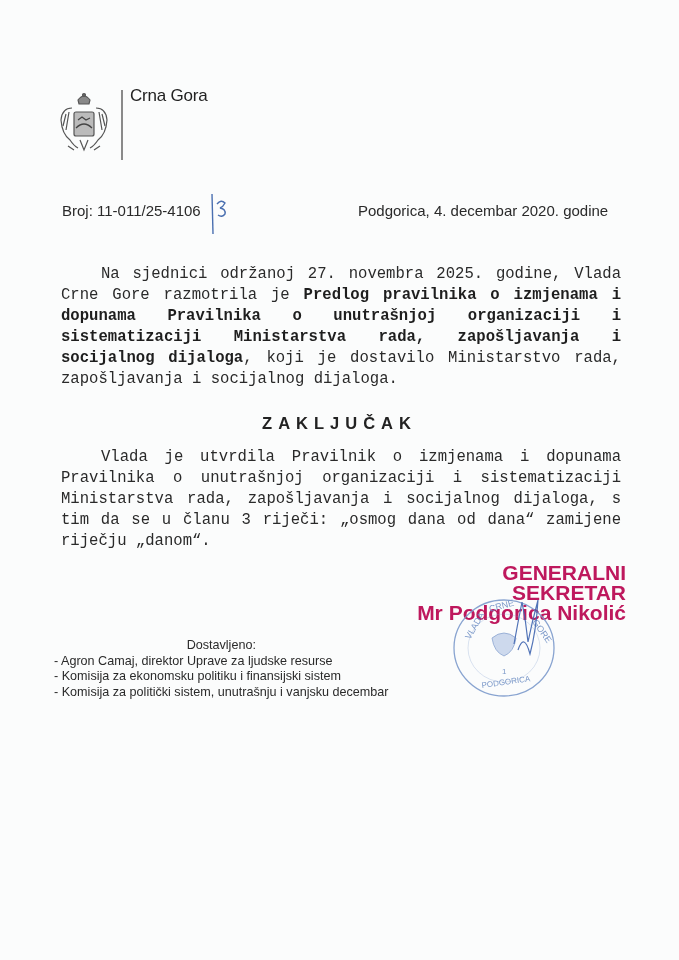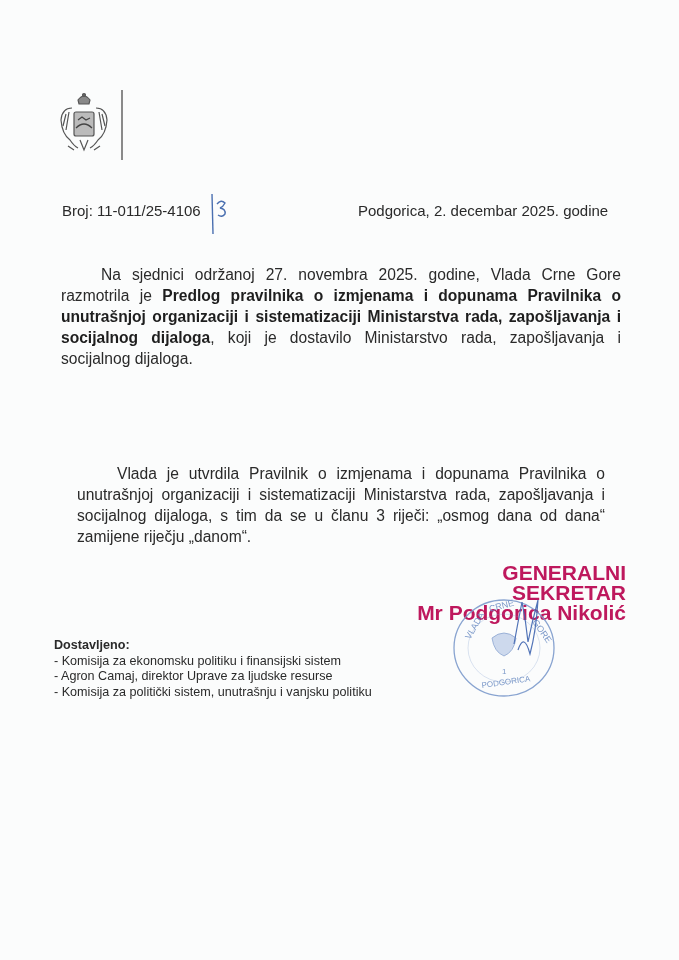--- a/index.html
+++ b/index.html
@@ -19,38 +19,38 @@
   .vline { position: absolute; left: 63px; top: 6px; width: 2px; height: 70px; background: #8a8a8a; }
   .org { position: absolute; left: 72px; top: 0; white-space: nowrap; }
   .org div { font-size: 17px; line-height: 24px; color: #222; letter-spacing: -0.2px; }
 
   
   .refline { position: absolute; left: 62px; top: 202px; font-size: 15px; color: #2a2a2a; text-align: right; }
   .handmark { position: absolute; left: 208px; top: 192px; width: 26px; height: 44px; }
   .dateline { position: absolute; left: 358px; top: 202px; font-size: 15px; color: #2a2a2a; }
 
   
-  .body { position: absolute; left: 61px; top: 264px; width: 560px; font-size: 15.6px; line-height: 21px; }
+  .body { position: absolute; left: 61px; top: 264px; width: 560px; font-size: 15.6px; line-height: 21px; font-family: Liberation Mono, monospace; }
   .body p { margin: 0; text-align: justify; text-align-last: left; }
   .indent { text-indent: 40px; }
   .bold { font-weight: bold; color: #1e1e1e; }
 
   .title { position: absolute; left: 0; width: 679px; top: 414px; text-align: center; font-weight: bold; font-size: 16.5px; letter-spacing: 6px; color: #222; }
 
   .body2 { position: absolute; left: 61px; top: 447px; width: 560px; font-size: 15.6px; line-height: 21px; }
-  .body2 p { margin: 16px; text-align: justify; }
+  .body2 p { margin: 0; text-align: justify; font-family: Liberation Mono, monospace; }
 
   
   .sig { position: absolute; left: 416px; top: 563px; width: 210px; text-align: right; }
   .sig div { font-weight: bold; font-size: 21px; line-height: 20px; color: #be185d; }
   .stamp { position: absolute; left: 448px; top: 592px; width: 112px; height: 108px; }
 
   
   .dist { position: absolute; left: 54px; top: 638px; font-size: 12.6px; line-height: 15.6px; color: #2a2a2a; }
-  .dist .dh { font-weight: bold; }
+  .dist .dh { font-weight: normal; text-align: center; }
   .dist div { white-space: nowrap; }
 </style>
 </head>
 <body>
 
 <div class="page">
 
   <div class="letterhead">
     <svg class="coat" viewBox="0 0 52 66">
       <g fill="none" stroke="#555" stroke-width="1.2">
@@ -61,34 +61,36 @@
         <path d="M8 24 L5 36 M11 22 L8 40 M44 24 L47 36 M41 22 L44 40"></path>
         <rect x="16" y="22" width="20" height="24" rx="2" fill="#bbb"></rect>
         <path d="M18 38 Q26 30 34 38" stroke="#444"></path>
         <path d="M20 30 L24 27 L28 30 L32 28" stroke="#444"></path>
         <path d="M22 50 L26 60 L30 50"></path>
         <path d="M10 56 L16 60 M42 56 L36 60"></path>
       </g>
     </svg>
     <div class="vline"></div>
     <div class="org">
+      <div>Crna Gora</div>
     </div>
   </div>
 
   <div class="refline">Broj: 11-011/25-4106</div>
   <svg class="handmark" viewBox="0 0 26 44">
     <path d="M4 2 L5 42" stroke="#4a6fb0" stroke-width="1.4" fill="none"></path>
     <path d="M9 12 Q13 7 17 11 Q15 15 12 16 Q18 17 17 22 Q14 26 10 23" stroke="#4a6fb0" stroke-width="1.4" fill="none"></path>
   </svg>
-  <div class="dateline">Podgorica, 2. decembar 2025. godine</div>
+  <div class="dateline">Podgorica, 4. decembar 2020. godine</div>
 
   <div class="body">
     <p class="indent"><span>Na sjednici održanoj 27. novembra 2025. godine, Vlada Crne Gore razmotrila je </span><span class="bold">Predlog pravilnika o izmjenama i dopunama Pravilnika o unutrašnjoj organizaciji i sistematizaciji Ministarstva rada, zapošljavanja i socijalnog dijaloga</span><span>, koji je dostavilo Ministarstvo rada, zapošljavanja i socijalnog dijaloga.</span></p>
   </div>
 
+  <div class="title">ZAKLJUČAK</div>
 
   <div class="body2">
     <p class="indent">Vlada je utvrdila Pravilnik o izmjenama i dopunama Pravilnika o unutrašnjoj organizaciji i sistematizaciji Ministarstva rada, zapošljavanja i socijalnog dijaloga, s tim  da se u članu 3 riječi: „osmog dana od dana“ zamijene riječju „danom“.</p>
   </div>
 
   <div class="sig">
     <div>GENERALNI SEKRETAR</div>
     <div>Mr Podgorica Nikolić</div>
   </div>
 
@@ -101,18 +103,18 @@
       <text x="42" y="20" font-size="9" fill="#6f8fc4" stroke="none" font-family="Liberation Sans, sans-serif" transform="rotate(-15 42 20)">CRNE</text>
       <text x="84" y="30" font-size="9" fill="#6f8fc4" stroke="none" font-family="Liberation Sans, sans-serif" transform="rotate(55 84 30)">GORE</text>
       <text x="54" y="82" font-size="8" fill="#6f8fc4" stroke="none" font-family="Liberation Sans, sans-serif">1</text>
       <text x="34" y="96" font-size="8" fill="#6f8fc4" stroke="none" font-family="Liberation Sans, sans-serif" transform="rotate(-8 34 96)">PODGORICA</text>
       <path d="M66 52 Q70 30 74 10 Q78 30 80 50 Q84 30 90 8 Q88 40 82 62 Q76 40 70 58" stroke="#3f65b0" stroke-width="1.2"></path>
     </g>
   </svg>
 
   <div class="dist">
     <div class="dh">Dostavljeno:</div>
+    <div>- Agron Camaj, direktor Uprave za ljudske resurse</div>
     <div>- Komisija za ekonomsku politiku i finansijski sistem</div>
-    <div>- Agron Camaj, direktor Uprave za ljudske resurse</div>
-    <div>- Komisija za politički sistem, unutrašnju i vanjsku politiku</div>
+    <div>- Komisija za politički sistem, unutrašnju i vanjsku decembar</div>
   </div>
 
 </div>
 
 </body></html>

